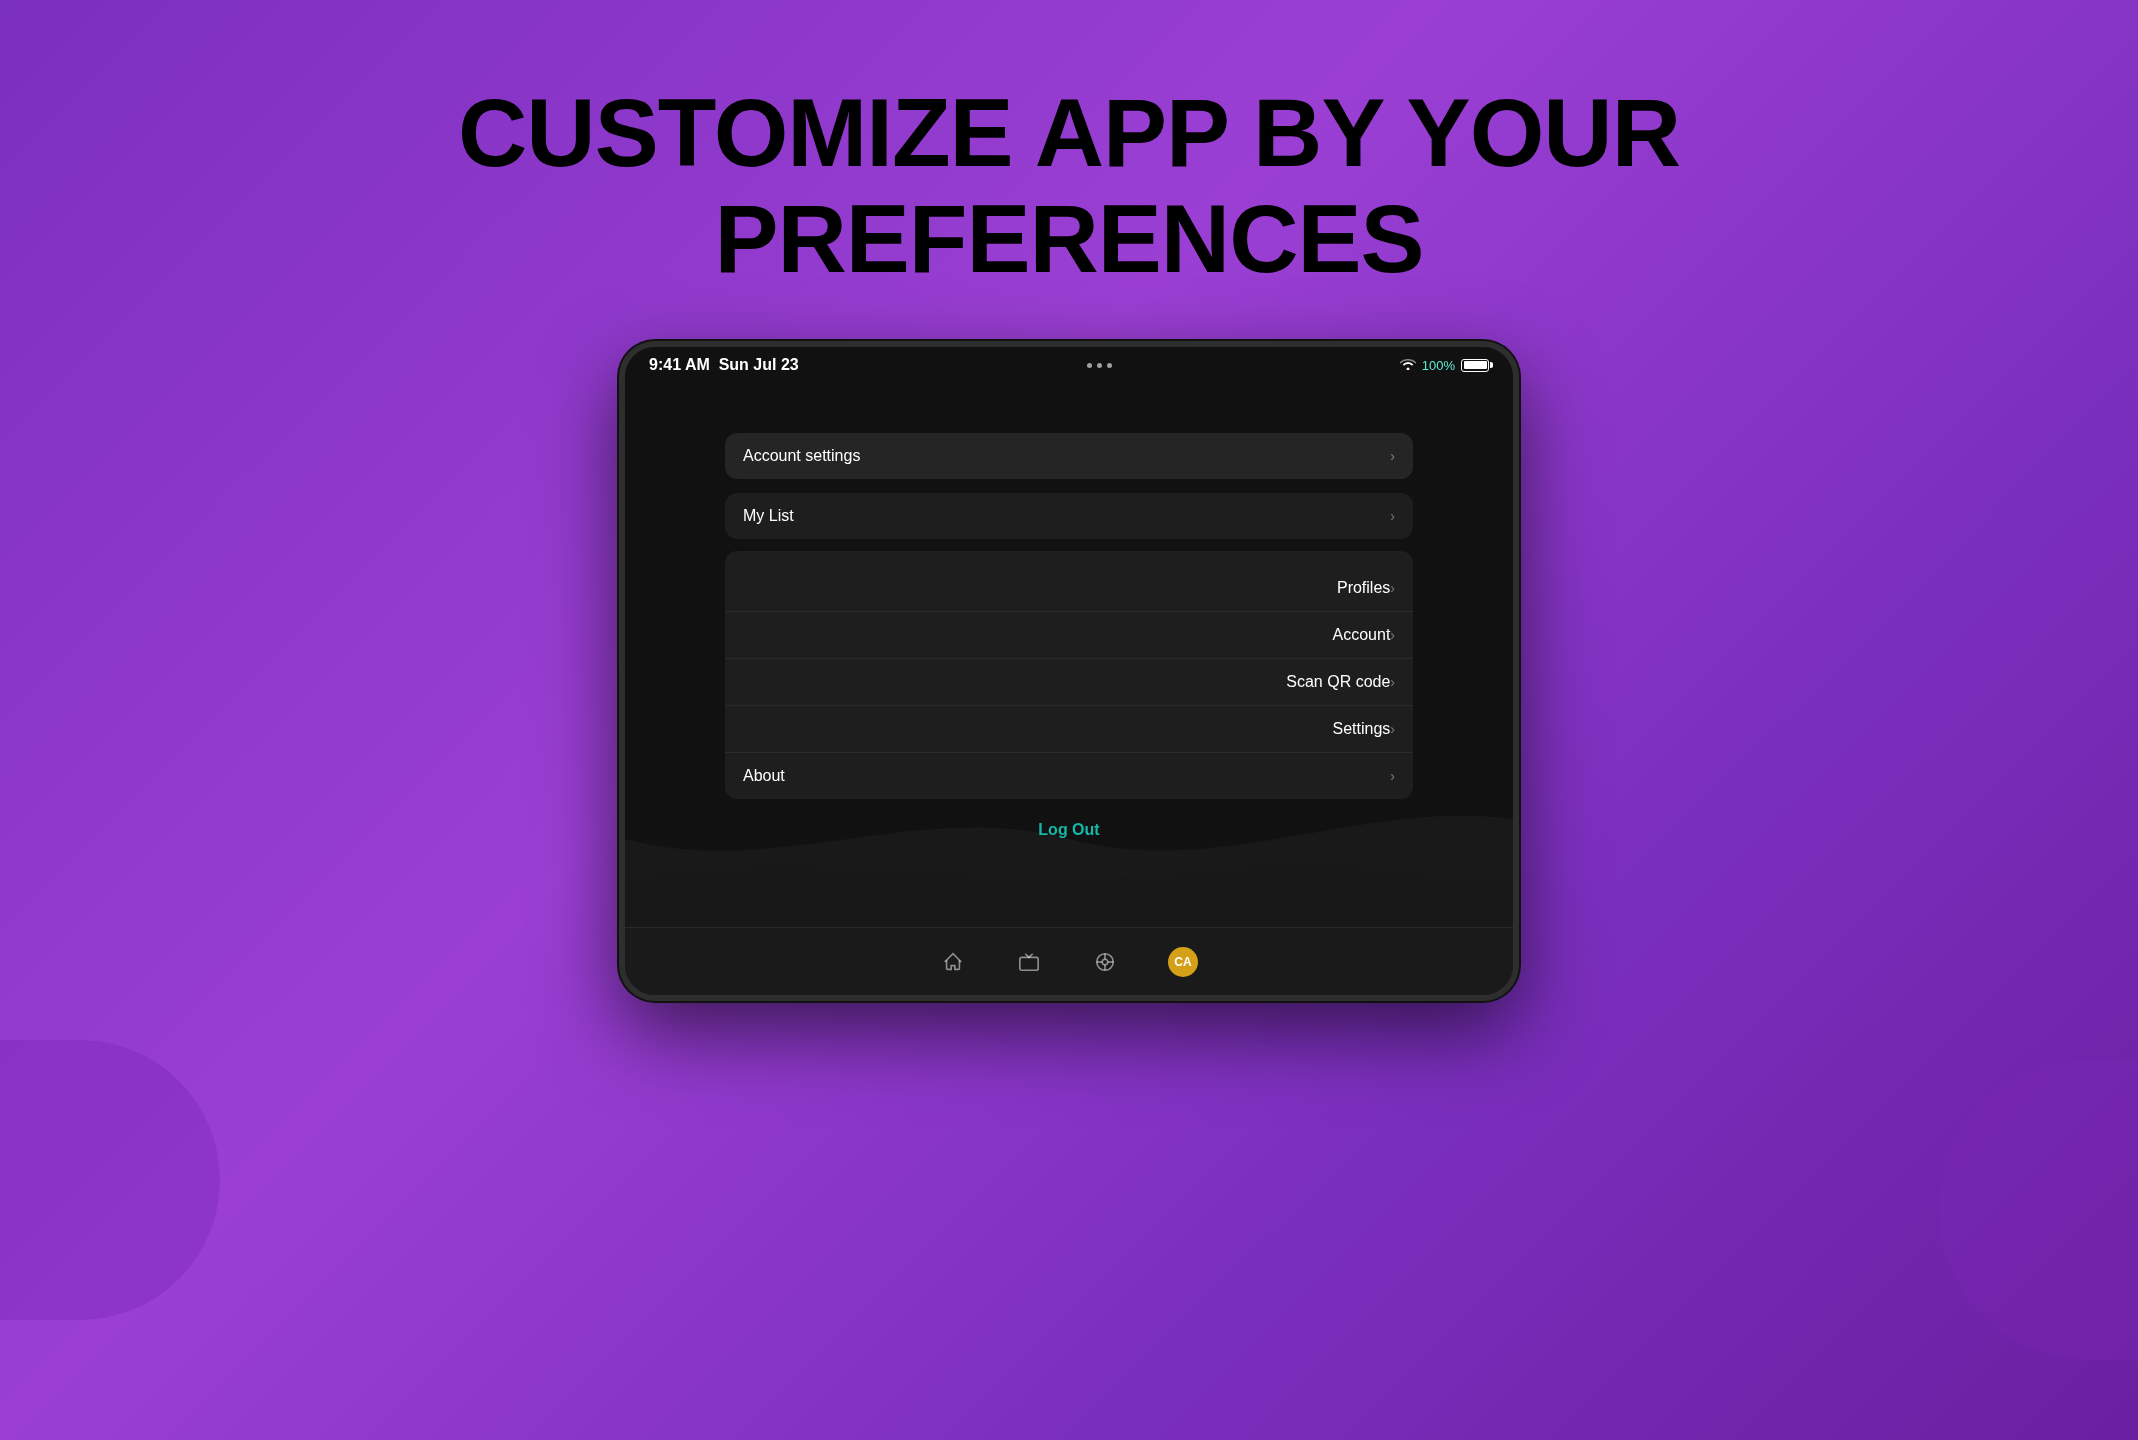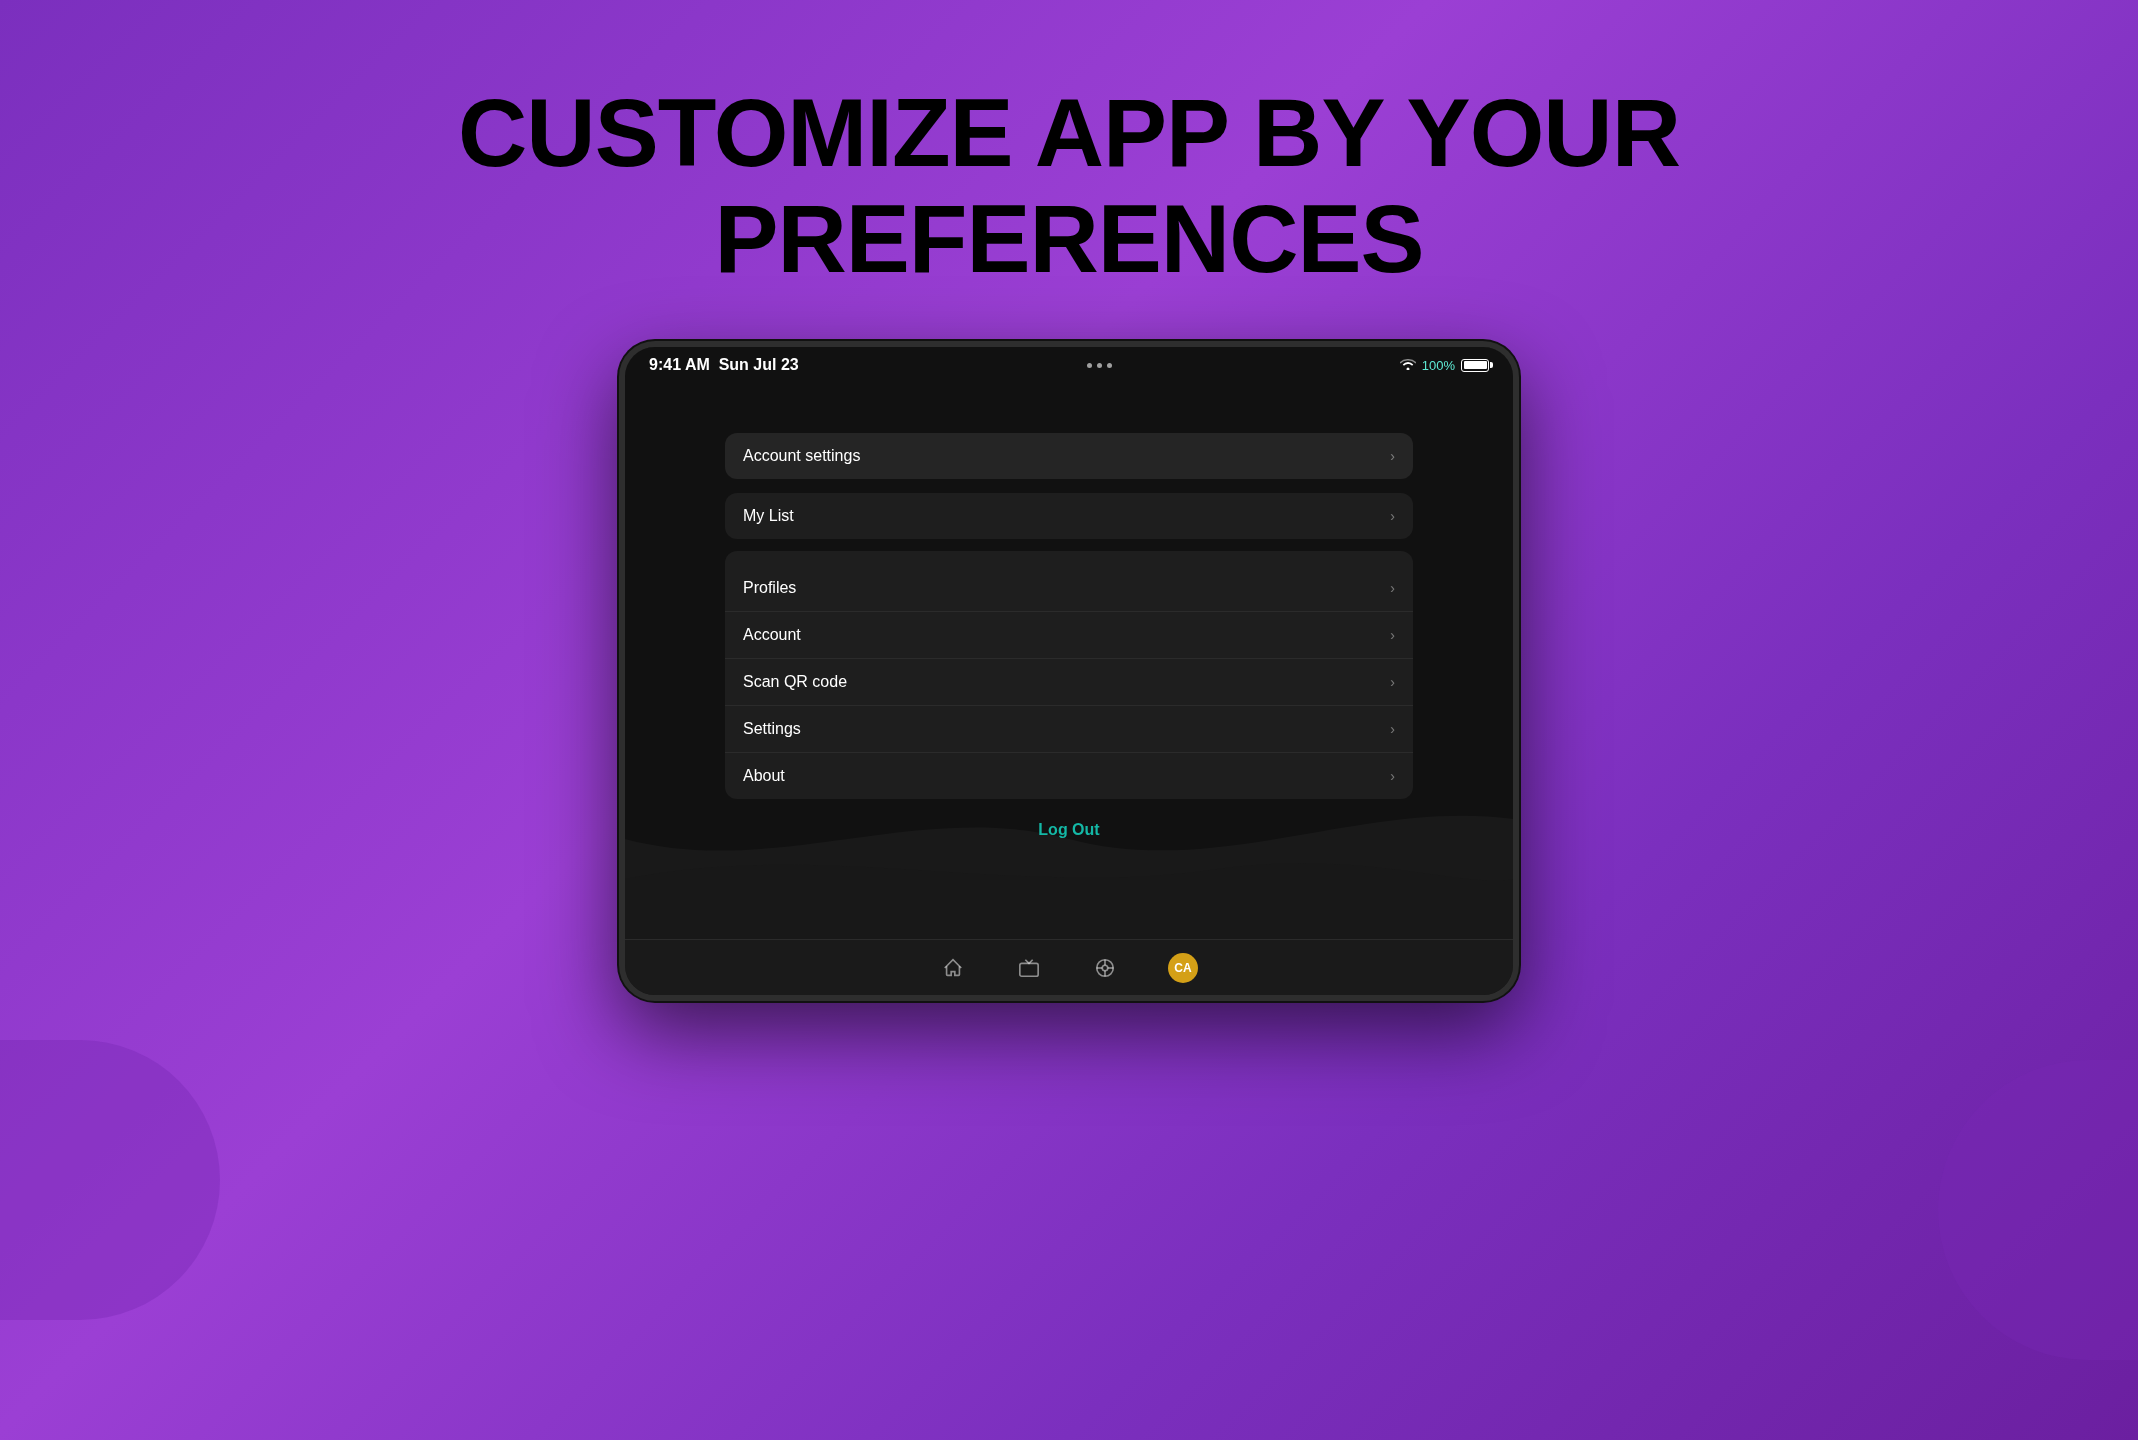--- a/index.html
+++ b/index.html
@@ -193,20 +193,21 @@
     }
 
     .menu-group .menu-item {
       border-radius: 0;
       margin-bottom: 0;
       background: transparent;
     }
 
     .menu-group .menu-item:not(:last-child) {
       border-bottom: 1px solid rgba(255,255,255,0.06);
+      justify-content: flex-end;
     }
 
     
     .menu-item-highlight {
       background: #252525;
     }
 
     
     .logout-section {
       text-align: center;
@@ -221,21 +222,21 @@
       font-weight: 600;
       cursor: pointer;
     }
 
     
     .bottom-nav {
       position: absolute;
       bottom: 0;
       left: 0;
       right: 0;
-      height: 56px;
+      height: 68px;
       background: #1a1a1a;
       display: flex;
       justify-content: center;
       align-items: center;
       gap: 50px;
       border-top: 1px solid rgba(255,255,255,0.08);
     }
 
     .nav-icon {
       width: 26px;

